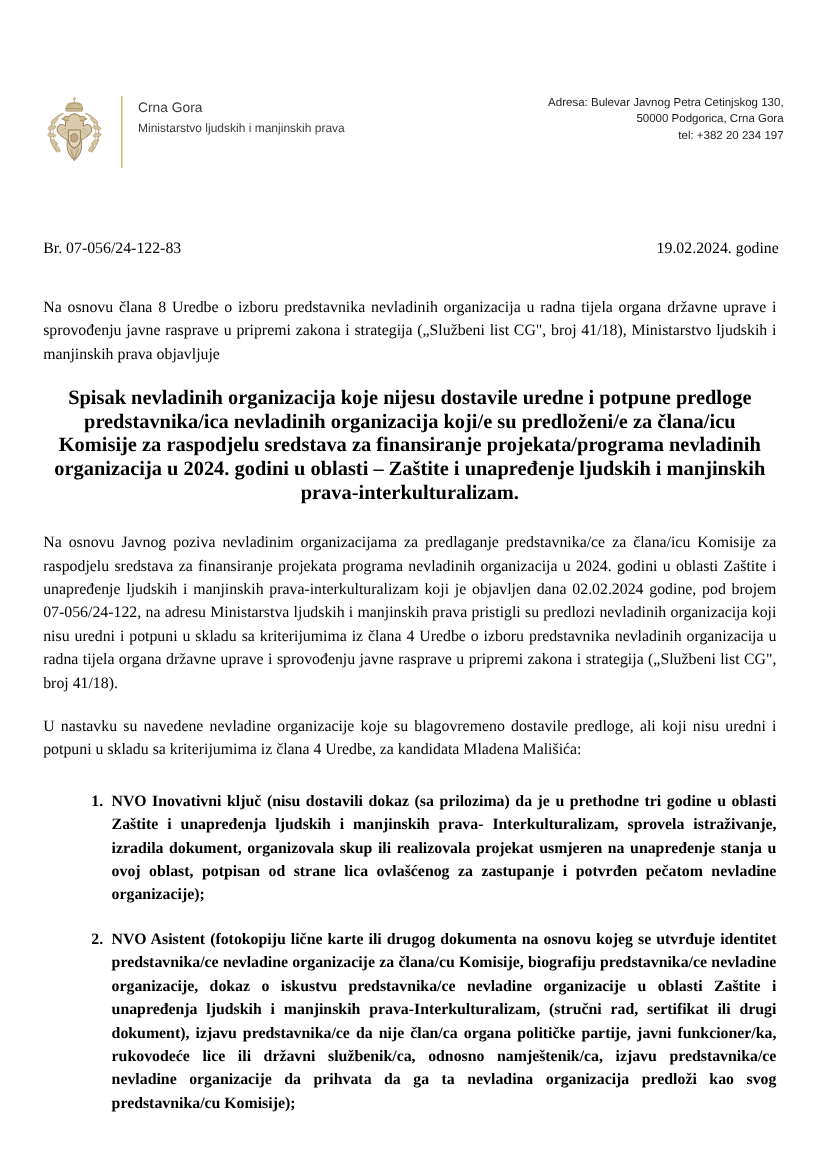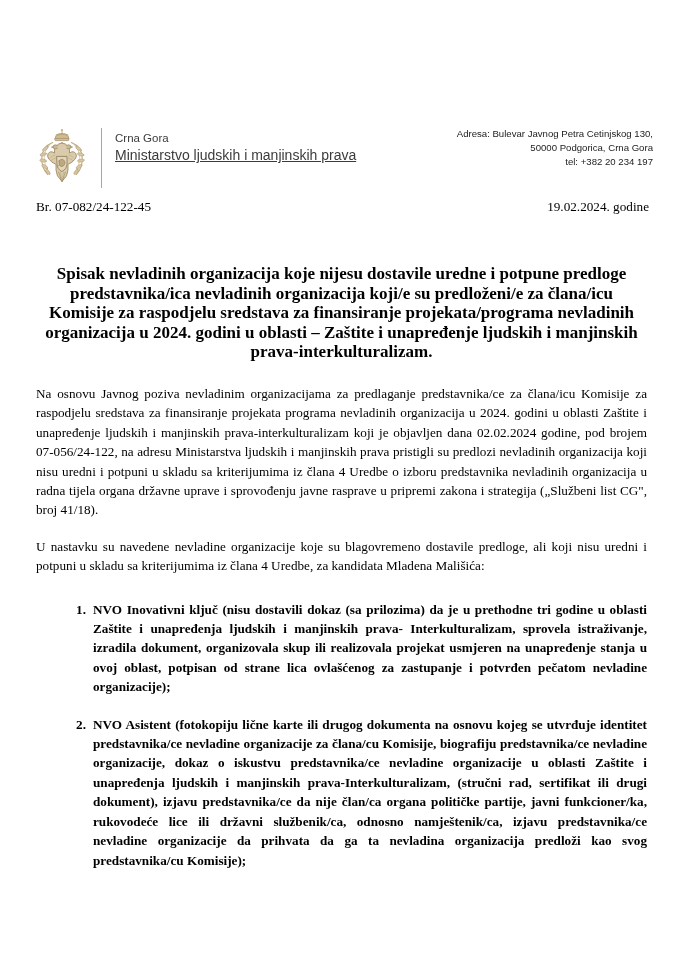--- a/index.html
+++ b/index.html
@@ -26,21 +26,20 @@
   
   .letterhead {
     position: absolute;
     top: 78px;
     left: 0;
     right: 0;
     height: 76px;
     display: flex;
     align-items: flex-start;
     justify-content: space-between;
-    margin-top: 48px;
   }
 
   .brand {
     display: flex;
     align-items: stretch;
     margin-left: 34px;
   }
 
   .crest {
     width: 56px;
@@ -61,24 +60,23 @@
     font-family: "Liberation Sans", "DejaVu Sans", sans-serif;
     color: #3b3b3b;
     padding-top: 4px;
   }
   .brand-country {
     font-size: 11.5px;
     line-height: 17px;
     white-space: nowrap;
   }
   .brand-ministry {
-    font-size: 14px;
+    font-size: 10px;
     line-height: 17px;
     white-space: nowrap;
-    text-decoration: underline;
   }
 
   .contact {
     margin-right: 26px;
     text-align: right;
     font-family: "Liberation Sans", "DejaVu Sans", sans-serif;
     font-size: 9.6px;
     line-height: 14.2px;
     color: #1c1c1c;
     padding-top: 1px;
@@ -221,26 +219,27 @@
     </div>
 
     <div class="contact">
       <div>Adresa: Bulevar Javnog Petra Cetinjskog 130,</div>
       <div>50000 Podgorica, Crna Gora</div>
       <div>tel: +382 20 234 197</div>
     </div>
   </header>
 
   <div class="refline">
-    <span>Br. 07-082/24-122-45</span>
+    <span>Br. 07-056/24-122-83</span>
     <span>19.02.2024. godine</span>
   </div>
 
   <main class="content">
 
+    <p class="para">Na osnovu člana 8 Uredbe o izboru predstavnika nevladinih organizacija u radna tijela organa državne uprave i sprovođenju javne rasprave u pripremi zakona i strategija („Službeni list CG", broj 41/18), Ministarstvo ljudskih i manjinskih prava objavljuje</p>
 
     <p class="title-block">Spisak nevladinih organizacija  koje nijesu dostavile  uredne i potpune predloge predstavnika/ica nevladinih organizacija koji/e su predloženi/e za člana/icu Komisije za raspodjelu sredstava za finansiranje projekata/programa nevladinih organizacija u 2024. godini u oblasti – Zaštite i unapređenje ljudskih i manjinskih prava-interkulturalizam.</p>
 
     <p class="para">Na osnovu Javnog poziva nevladinim organizacijama za predlaganje predstavnika/ce za člana/icu Komisije za raspodjelu sredstava za finansiranje projekata programa nevladinih organizacija u 2024. godini u oblasti Zaštite i unapređenje ljudskih i manjinskih prava-interkulturalizam koji je objavljen dana 02.02.2024 godine, pod brojem 07-056/24-122, na adresu Ministarstva ljudskih i manjinskih prava pristigli su predlozi nevladinih organizacija koji nisu uredni i potpuni u skladu sa kriterijumima iz člana 4 Uredbe o izboru predstavnika nevladinih organizacija u radna tijela organa državne uprave i sprovođenju javne rasprave u pripremi zakona i strategija („Službeni list CG", broj 41/18).</p>
 
     <p class="lead-in">U nastavku su navedene nevladine organizacije koje su blagovremeno dostavile predloge, ali koji nisu uredni i potpuni u skladu sa kriterijumima iz člana 4 Uredbe, za kandidata Mladena Mališića:</p>
 
     <ol class="nvo-list">
       <li>NVO Inovativni ključ (nisu dostavili dokaz (sa prilozima) da je u prethodne tri godine  u oblasti  Zaštite i unapređenja ljudskih i manjinskih prava- Interkulturalizam, sprovela istraživanje, izradila dokument, organizovala skup ili realizovala projekat usmjeren na unapređenje stanja u ovoj oblast, potpisan od strane lica ovlašćenog za zastupanje i potvrđen pečatom nevladine organizacije);</li>
       <li>NVO Asistent (fotokopiju lične karte ili drugog dokumenta na osnovu kojeg se utvrđuje identitet predstavnika/ce nevladine organizacije   za člana/cu Komisije, biografiju predstavnika/ce nevladine organizacije, dokaz o iskustvu predstavnika/ce nevladine organizacije u oblasti Zaštite i unapređenja ljudskih i manjinskih prava-Interkulturalizam, (stručni rad, sertifikat ili drugi dokument), izjavu predstavnika/ce da nije član/ca organa političke partije, javni funkcioner/ka, rukovodeće lice ili državni službenik/ca, odnosno namještenik/ca, izjavu predstavnika/ce nevladine organizacije  da prihvata  da ga ta  nevladina organizacija  predloži  kao svog predstavnika/cu  Komisije);</li>

